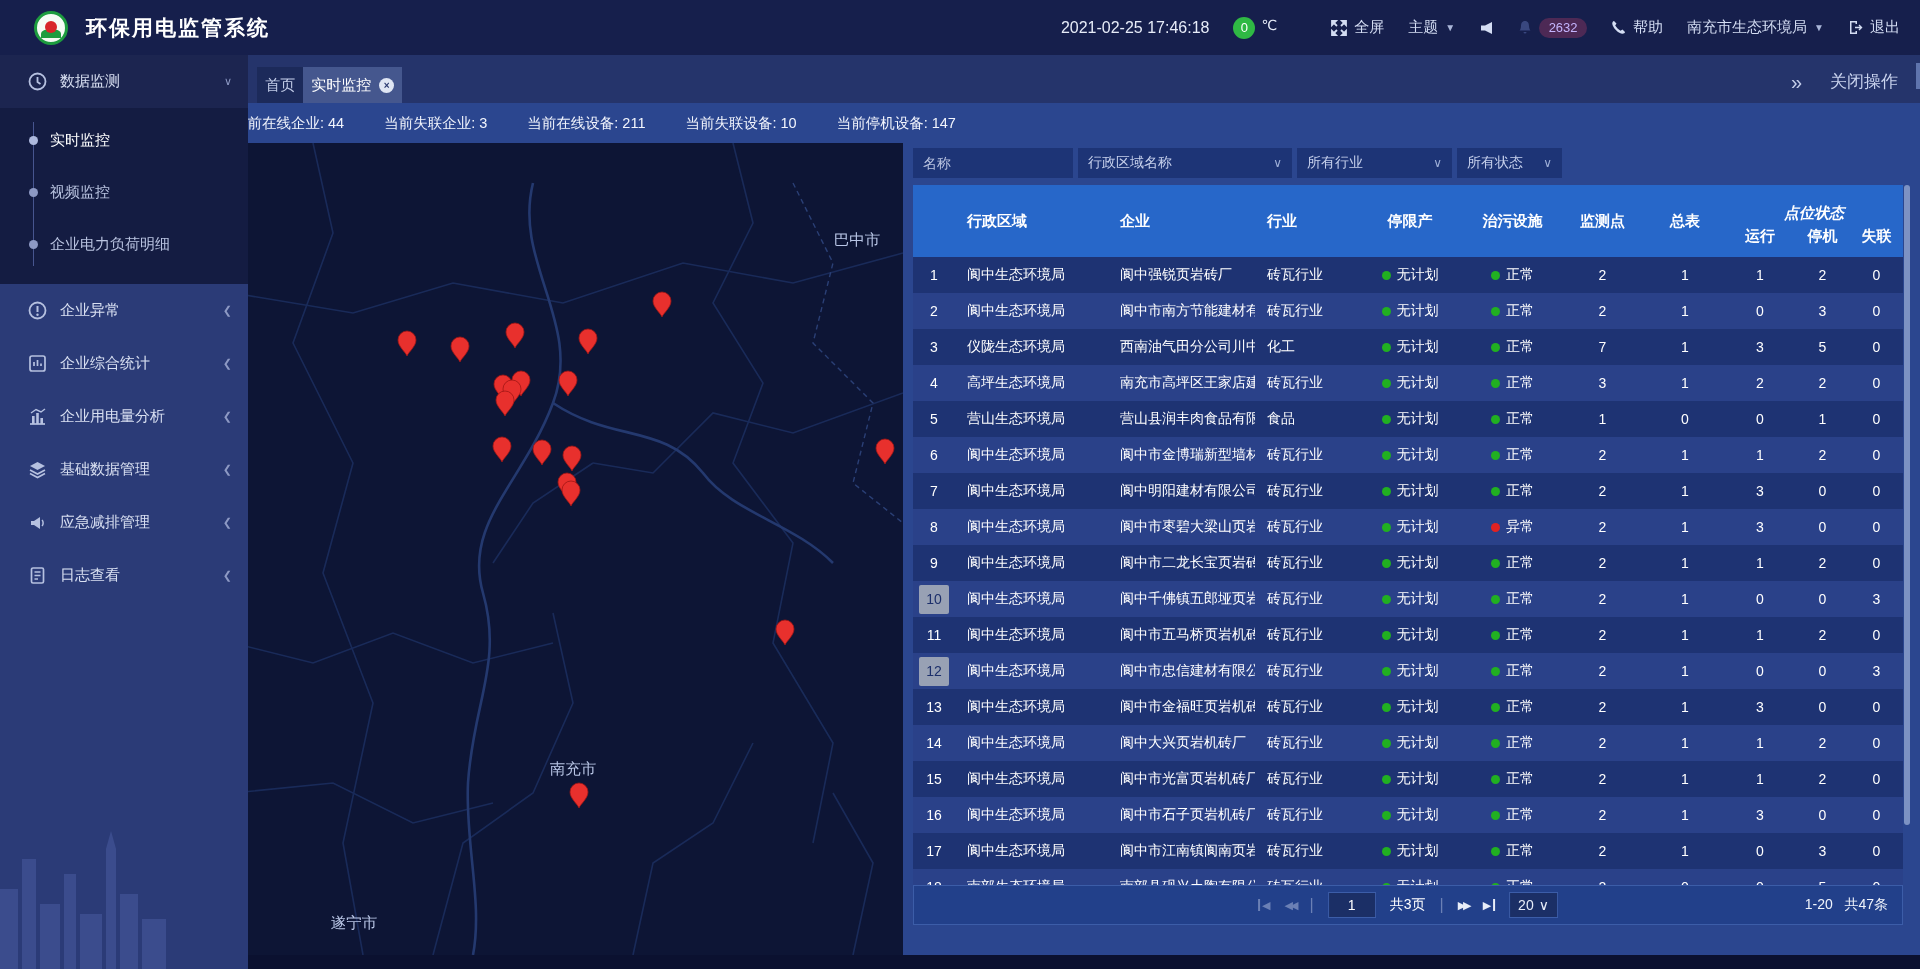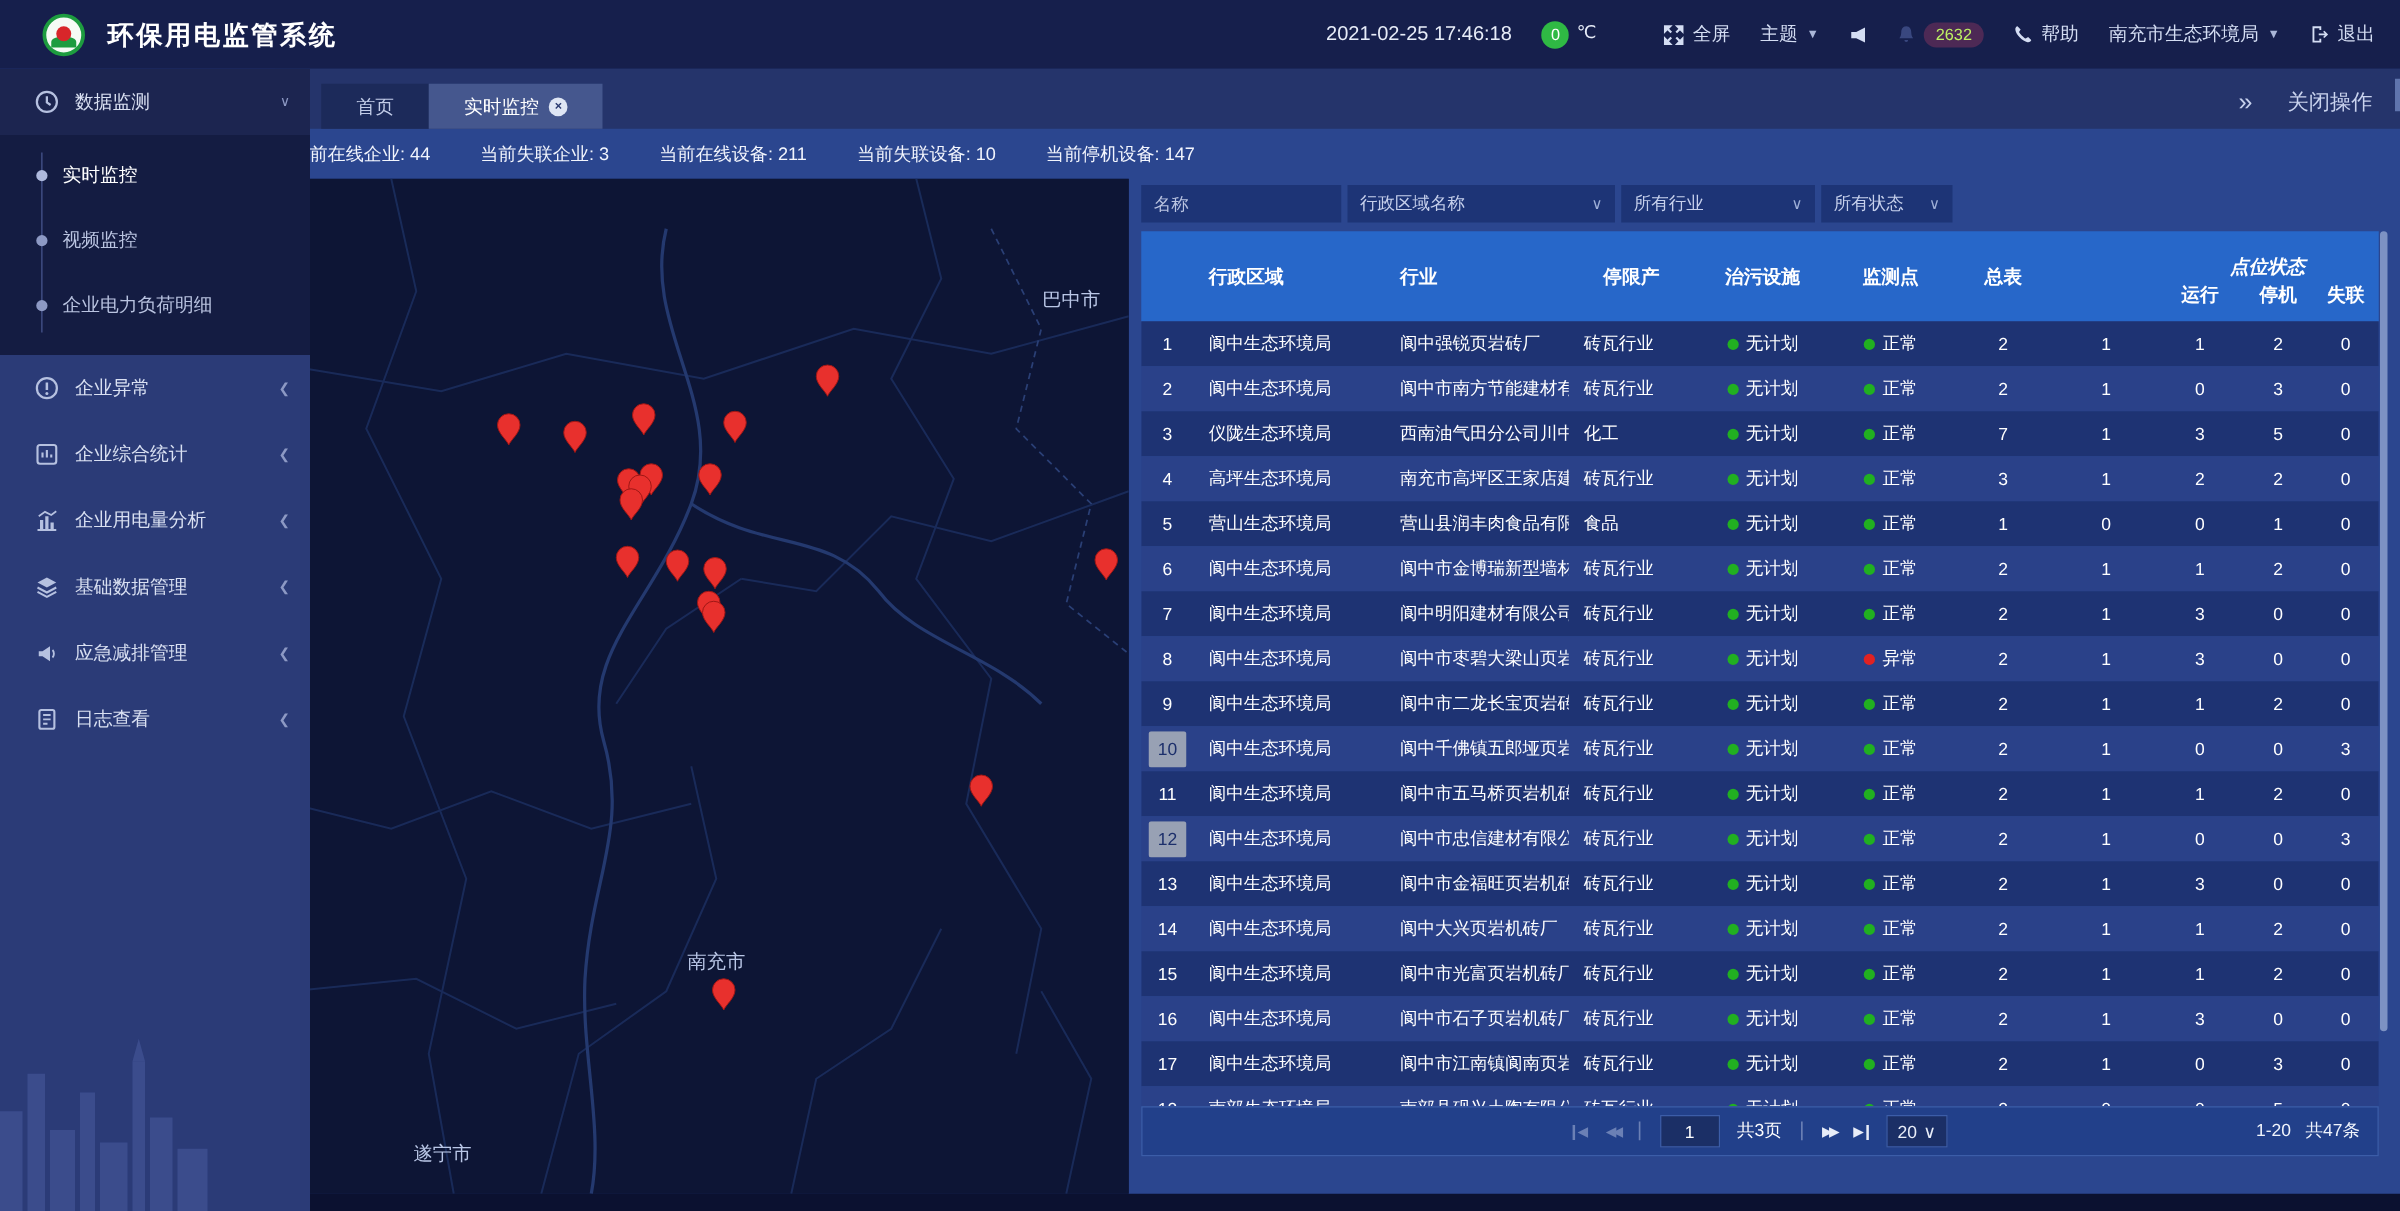--- a/index.html
+++ b/index.html
@@ -30,42 +30,42 @@
   .header-right{ margin-left:auto; display:flex; align-items:center; gap:24px; padding-right:20px; }
   .datetime{ font-size:16px; color:#e7ecf8;margin-left:29px; }
   .temp-wrap{ display:flex; align-items:flex-start; gap:6px; margin-right:30px;}
   .temp-badge{ width:22px; height:22px; border-radius:50%; background:#2fb944; color:#fff;
     display:flex; align-items:center; justify-content:center; font-size:13px; }
   .temp-unit{ font-size:14px; color:#e7ecf8; }
   .hitem{ display:flex; align-items:center; gap:7px; color:#d4ddf3; font-size:15px; cursor:pointer; }
   .hitem svg{ display:block; }
   .caret{ font-size:10px; color:#aab6d8; }
   .notif-pill{ min-width:48px; height:20px; border-radius:10px; background:rgba(196,62,105,.32);
-    color:#bef264; font-size:13px; display:flex; align-items:center; justify-content:center; padding:0 8px;}
+    color:#c4b5fd; font-size:13px; display:flex; align-items:center; justify-content:center; padding:0 8px;}
   .bell{ color:#39477f; }
   
   .sidebar{ position:absolute; left:0; top:55px; width:248px; height:914px; background:#2b3b77; z-index:20; overflow:hidden;}
   .menu-group{ height:53px; display:flex; align-items:center; padding:0 16px 0 27px; cursor:pointer; color:#d9e0f2; font-size:15px;}
   .menu-group.active{ background:#1c2550; }
   .menu-group .gicon{ width:20px; height:20px; margin-right:13px; color:#b6c1e0; display:flex; align-items:center; justify-content:center;}
   .menu-group .glabel{ flex:1; }
   .menu-group .gchev{ color:#8d99c4; font-size:11px; }
   .submenu{ position:relative; background:#141c42; padding:6px 0 14px 0;}
   .submenu .vline{ position:absolute; left:33px; top:14px; bottom:18px; width:1px; background:#47558f;}
   .submenu-item{ position:relative; height:52px; display:flex; align-items:center; padding-left:50px;
     color:#b9c3e0; font-size:15px; cursor:pointer;}
   .submenu-item .dot{ position:absolute; left:29px; width:9px; height:9px; border-radius:50%; background:#8d99c4;}
   .submenu-item.active{ color:#ffffff; }
   .submenu-item.active .dot{ background:#aeb9dd; }
   .skyline{ position:absolute; bottom:0; left:0; opacity:.16; }
   
   .tabbar{ position:absolute; left:220px; top:55px; width:1700px; height:48px; background:#25346b;
     display:flex; align-items:flex-end; z-index:10;}
   .tab-scroll-left{ color:#c6d0ec; font-size:20px; line-height:1; padding:0 12px 12px 14px; cursor:pointer;}
-  .tab{ height:36px; display:flex; align-items:center; gap:8px; padding:0 28px; font-size:15px;
+  .tab{ height:36px; display:flex; align-items:center; gap:8px; padding:0 8px; font-size:15px;
     color:#c2cce8; background:#1c2a5a; cursor:pointer; margin-top:6px;}
   .tab.active{ background:#45578e; color:#fff; }
   .tab-close{ width:15px; height:15px; border-radius:50%; background:#dfe6f4; color:#2a3a70;
     font-size:10px; font-weight:bold; display:flex; align-items:center; justify-content:center; cursor:pointer;}
   .tabbar-right{ margin-left:auto; display:flex; align-items:center; gap:28px; padding:0 22px 10px 0;}
   .tab-scroll-right{ color:#c6d0ec; font-size:20px; line-height:1; cursor:pointer;}
   .close-ops{ color:#c9d3ee; font-size:17px; cursor:pointer;}
   .tab-edge-bar{ position:absolute; right:0; top:8px; width:4px; height:26px; background:#5f74ad; }
   
   .statusbar{ position:absolute; left:220px; top:103px; width:1700px; height:40px;
@@ -393,20 +393,21 @@
       </div>
       <div class="ffield f-status">
         <span class="fval">所有状态</span>
         <span class="fchev">∨</span>
       </div>
     </div>
 
     <div class="thead">
       <div class="th"></div>
       <div class="th lft">行政区域</div>
+      <div class="th lft">企业</div>
       <div class="th lft">行业</div>
       <div class="th">停限产</div>
       <div class="th">治污设施</div>
       <div class="th">监测点</div>
       <div class="th">总表</div>
       <div class="th-group">点位状态</div>
       <div class="th-sub" style="grid-column:9">运行</div>
       <div class="th-sub" style="grid-column:10">停机</div>
       <div class="th-sub" style="grid-column:11">失联</div>
     </div>

